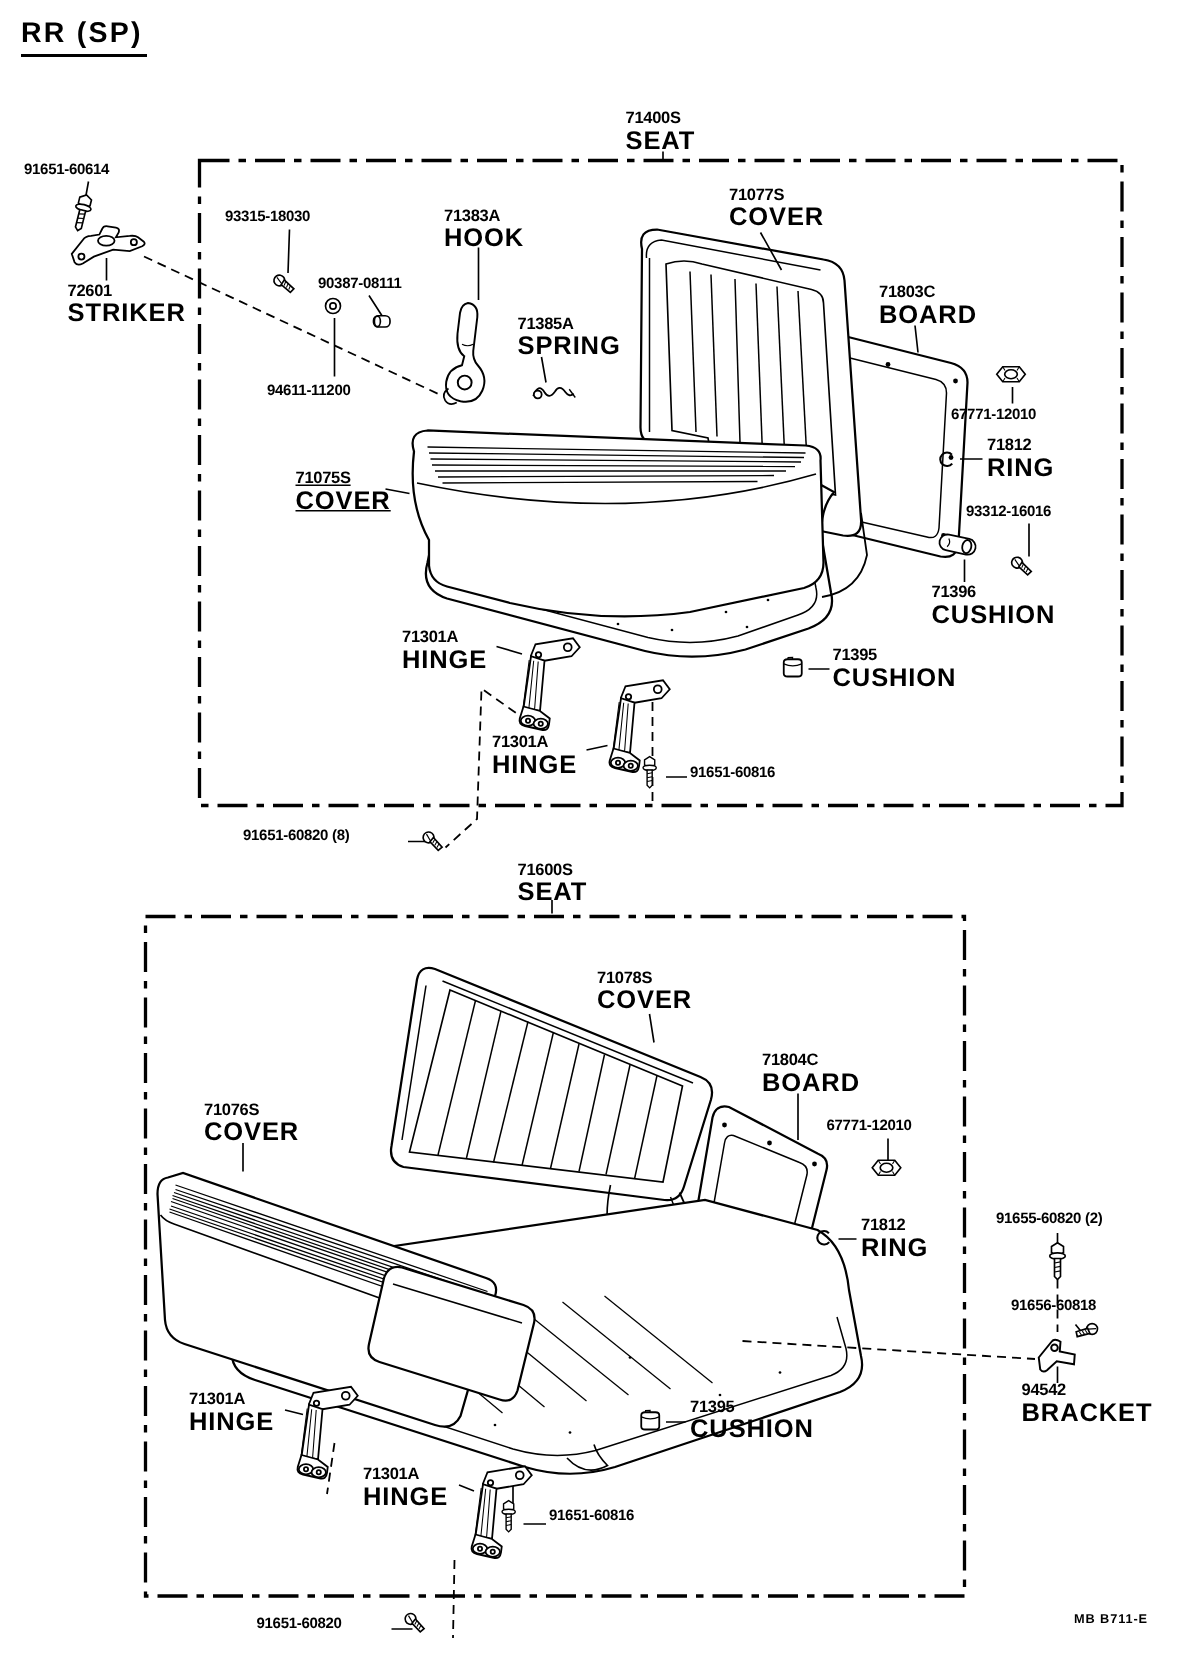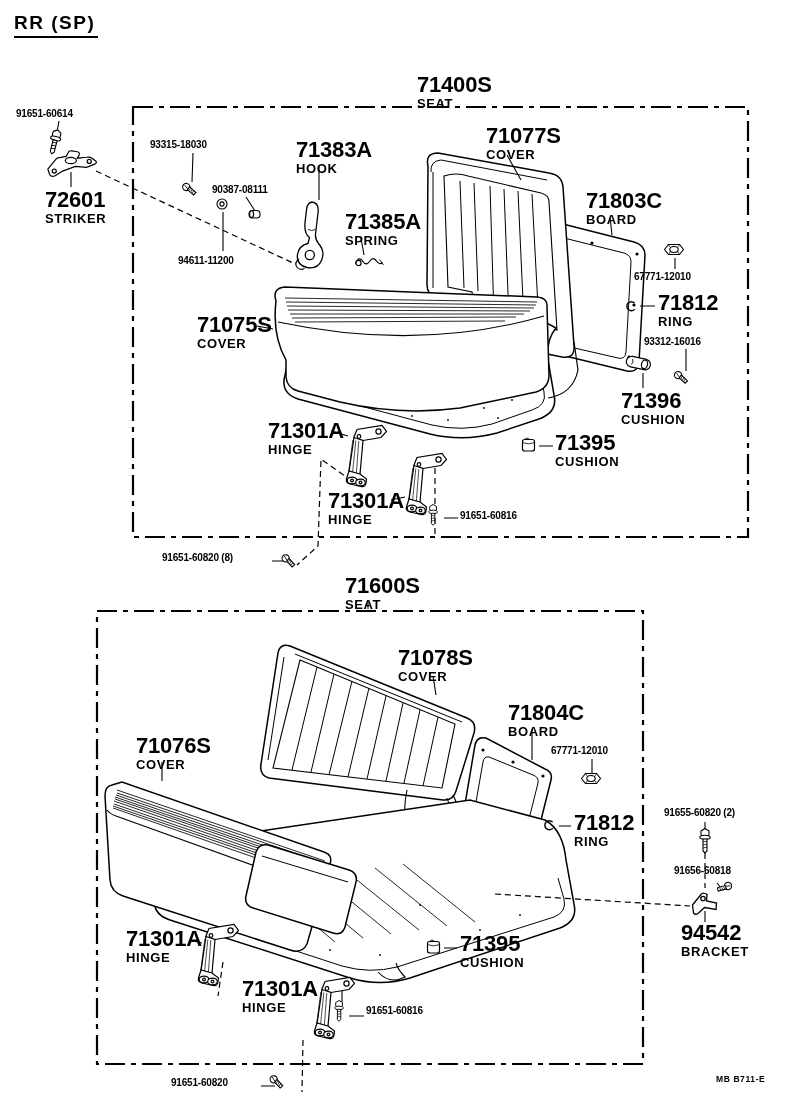--- a/index.html
+++ b/index.html
@@ -6,23 +6,23 @@
   .page{position:relative;width:772px;height:1116px;background:#fff;overflow:hidden;
         font-family:"Liberation Sans",sans-serif;color:#000;}
   svg{position:absolute;left:0;top:0;}
   svg .ln{stroke:#000;fill:none;}
   .corner-code{position:absolute;left:14px;top:12px;font-size:19px;font-weight:bold;
         letter-spacing:1.5px;border-bottom:2px solid #000;padding:0 3px 2px 0;}
   .footer-code{position:absolute;left:700px;top:1074px;font-size:8.5px;font-weight:bold;
         letter-spacing:0.6px;padding-left:16px;}
   .label{position:absolute;white-space:nowrap;line-height:1.04;font-weight:bold;}
   .label .num{display:block;letter-spacing:-0.2px;}
-  .label.lg .num{font-size:22px;}
+  .label.lg .num{font-size:11px;}
   .label.sm .num{font-size:10px;}
-  .label .nm{display:block;font-size:13px;letter-spacing:0.6px;}
+  .label .nm{display:block;font-size:17px;letter-spacing:0.6px;}
 </style>
 </head>
 <body>
 
 <div class="page">
 
   <div class="corner-code">RR (SP)</div>
 
   <svg width="792" height="1116" viewBox="0 0 792 1116">
     <defs>
@@ -332,21 +332,21 @@
         <span class="num">93312-16016</span>
       </div>
       <div class="label lg" style="left: 621px; top: 390px;">
         <span class="num">71396</span>
         <span class="nm">CUSHION</span>
       </div>
       <div class="label lg" style="left: 555px; top: 432px;">
         <span class="num">71395</span>
         <span class="nm">CUSHION</span>
       </div>
-      <div class="label lg" style="left: 197px; top: 314px;">
+      <div class="label lg" style="left: 197px; top: 314px; text-decoration: underline;">
         <span class="num">71075S</span>
         <span class="nm">COVER</span>
       </div>
       <div class="label lg" style="left: 268px; top: 420px;">
         <span class="num">71301A</span>
         <span class="nm">HINGE</span>
       </div>
       <div class="label lg" style="left: 328px; top: 490px;">
         <span class="num">71301A</span>
         <span class="nm">HINGE</span>

